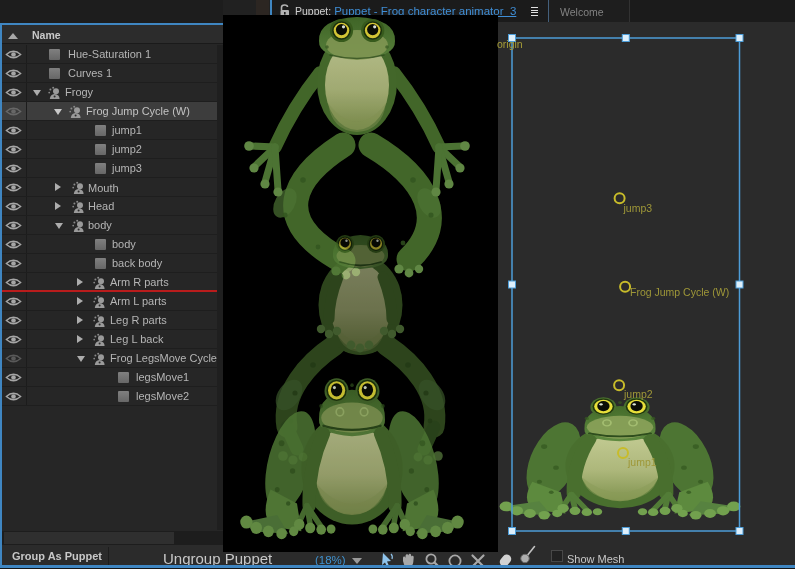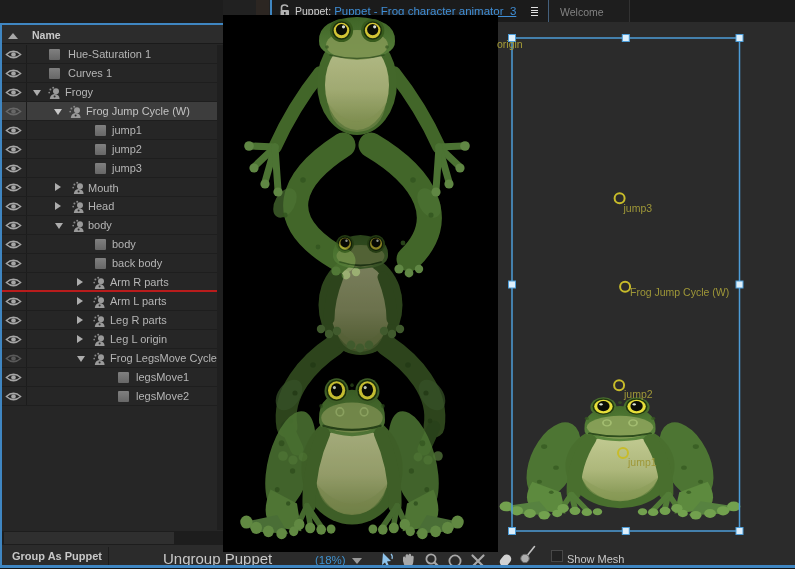--- a/index.html
+++ b/index.html
@@ -256,21 +256,21 @@
         <div class="abs" style="left:26px;top:0;width:1px;height:19px;background:#1c1c1c;"></div>
         <div class="abs" style="left:77px;top:5px;width:0;height:0;border-top:4.5px solid transparent;border-bottom:4.5px solid transparent;border-left:6px solid #adadad;"></div>
         <svg class="abs" style="left:92px;top:3px;" width="14" height="14" viewBox="0 0 14 14">
           <circle cx="9" cy="5.2" r="3" fill="#9a9a9a"></circle>
           <path d="M2.8 13 Q3.2 8.2 7.4 7.9 Q12.6 8.3 12.6 13 Z" fill="#9a9a9a"></path>
           <circle cx="3.4" cy="3.4" r="1" fill="#8a8a8a"></circle>
           <circle cx="6.2" cy="1.8" r="1" fill="#8a8a8a"></circle>
           <circle cx="2.2" cy="6.6" r="0.9" fill="#8a8a8a"></circle>
           <circle cx="7.6" cy="10.6" r="1" fill="#2c2c2c"></circle>
         </svg>
-        <div class="abs txt" style="left:110px;top:3px;font-size:11px;font-weight:400;color:#b5b5b5;">Leg L origin</div>
+        <div class="abs txt" style="left:110px;top:3px;font-size:11px;font-weight:400;color:#b5b5b5;">Leg L back</div>
       </div>
   <div class="abs" style="left:0;top:349px;width:223px;height:19px;border-bottom:1px solid #1e1e1e;overflow:hidden;">
         <svg class="abs" style="left:5px;top:4px;opacity:0.4;" width="17" height="11" viewBox="0 0 17 11">
           <path d="M1.3 5.5 Q8.5 -0.9 15.7 5.5 Q8.5 11.9 1.3 5.5 Z" fill="none" stroke="#a6a6a6" stroke-width="1.3"></path>
           <circle cx="8.5" cy="5.5" r="2.3" fill="#a6a6a6"></circle>
         </svg>
         <div class="abs" style="left:26px;top:0;width:1px;height:19px;background:#1c1c1c;"></div>
         <div class="abs" style="left:77px;top:7px;width:0;height:0;border-left:4.5px solid transparent;border-right:4.5px solid transparent;border-top:6px solid #adadad;"></div>
         <svg class="abs" style="left:92px;top:3px;" width="14" height="14" viewBox="0 0 14 14">
           <circle cx="9" cy="5.2" r="3" fill="#9a9a9a"></circle>

